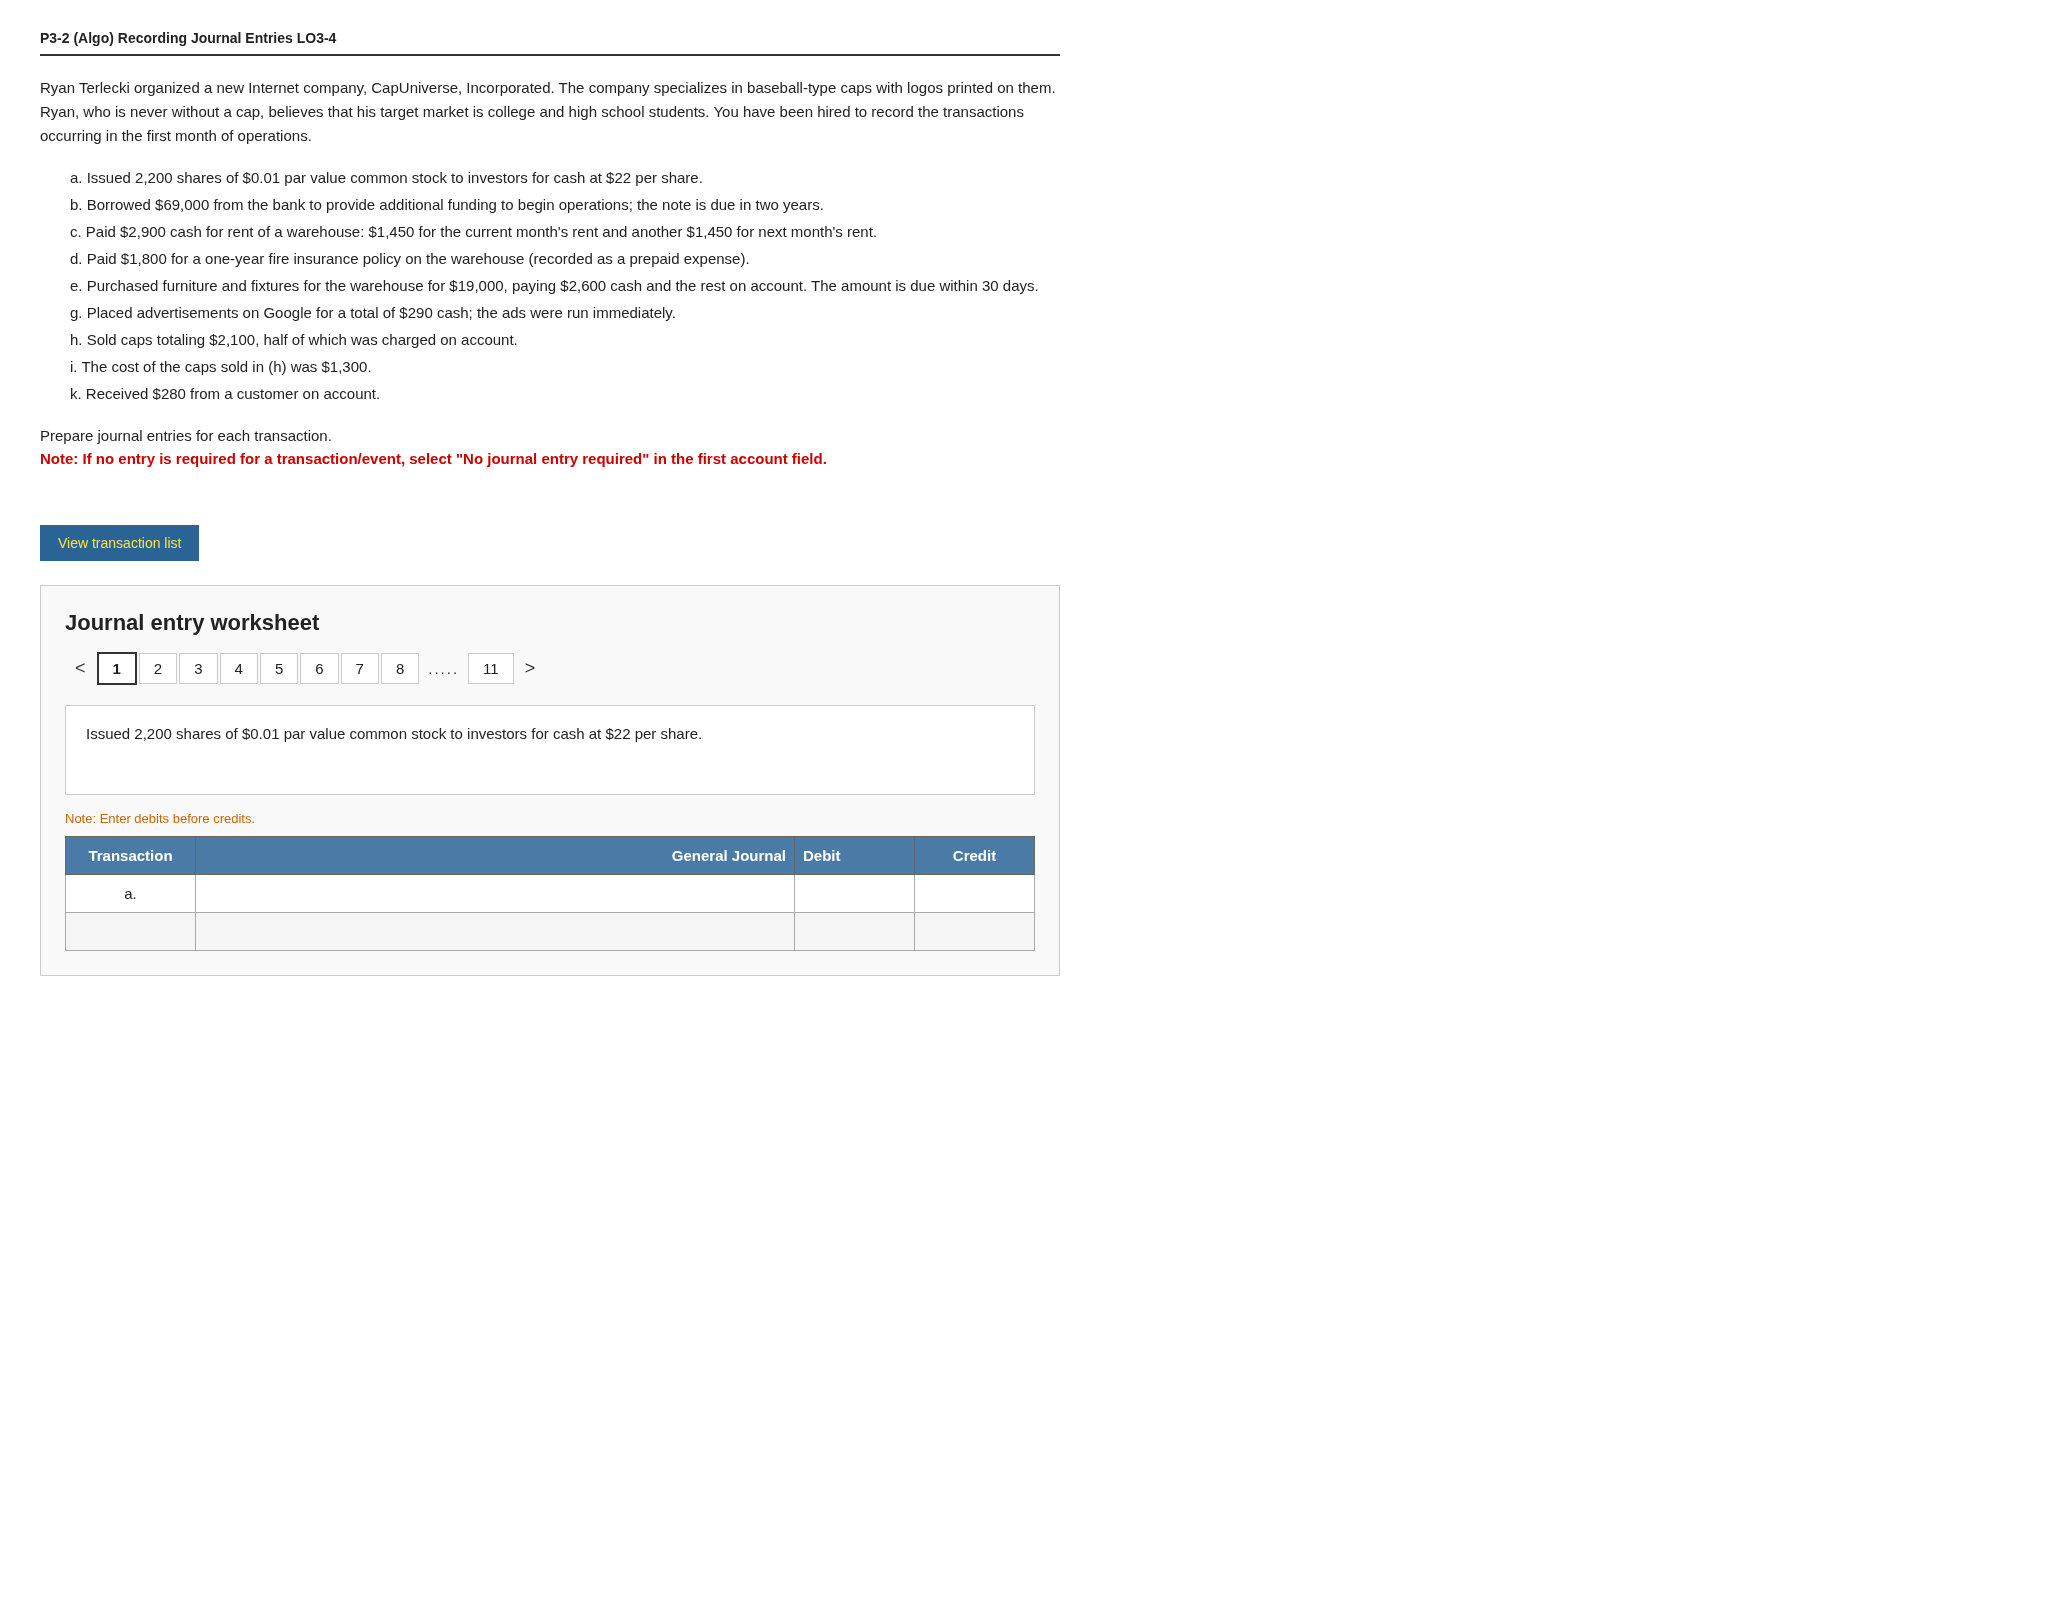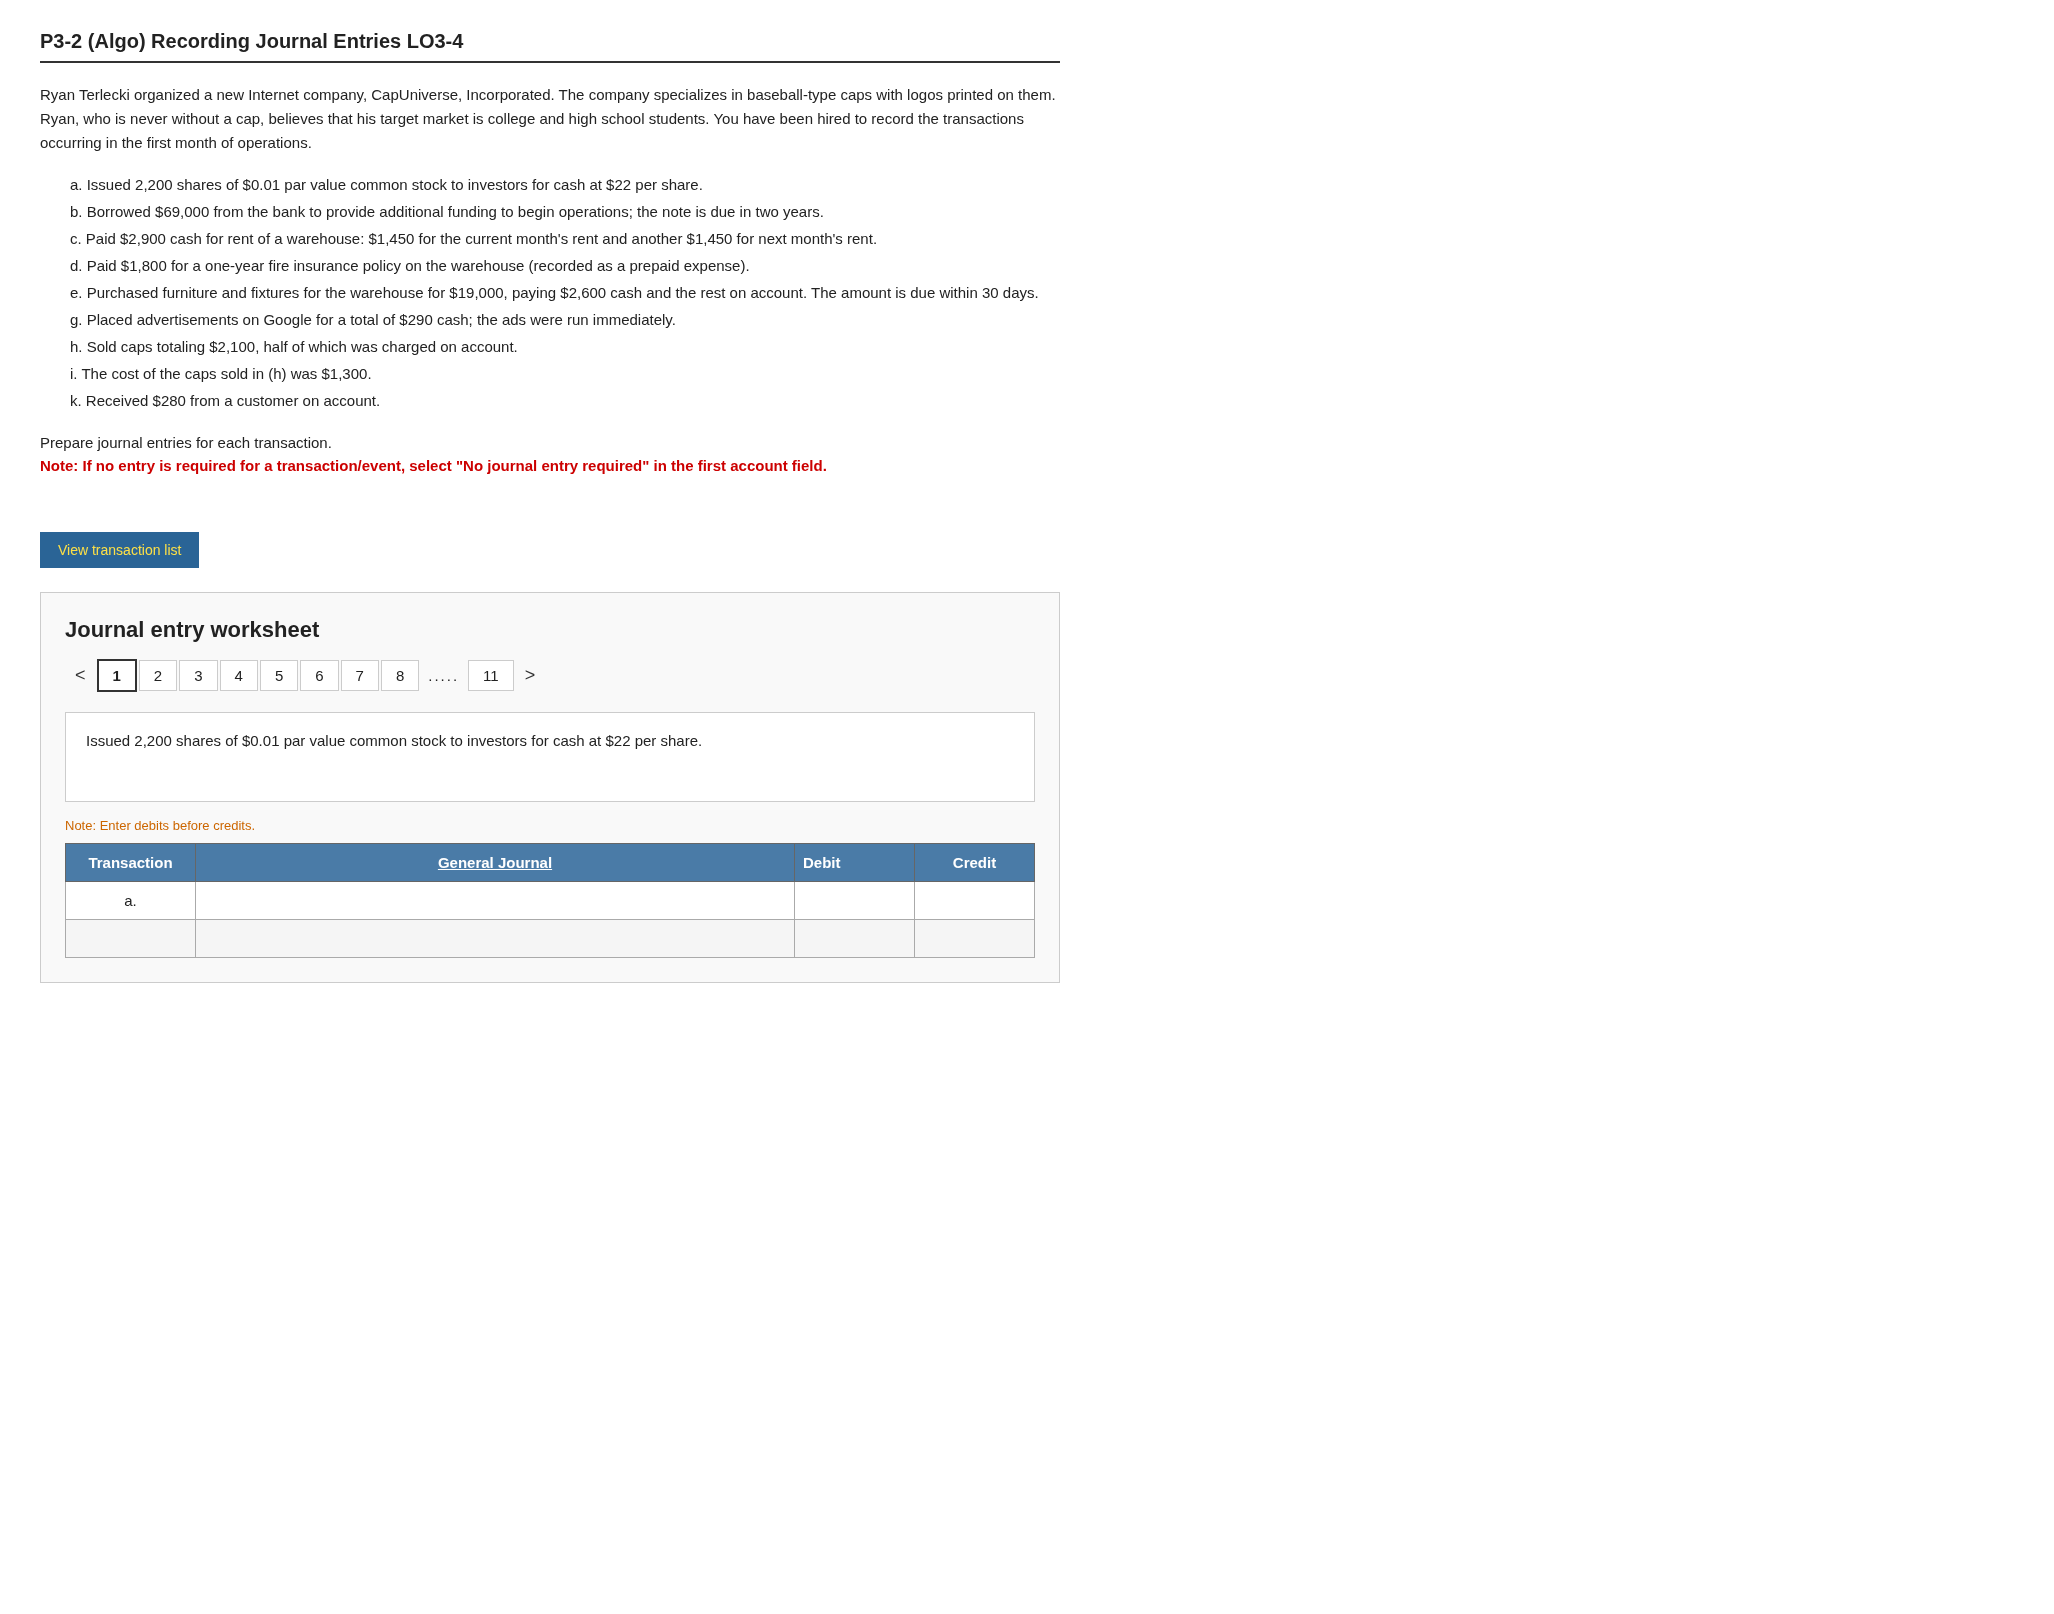--- a/index.html
+++ b/index.html
@@ -11,21 +11,21 @@
     body {
       font-family: Arial, sans-serif;
       font-size: 15px;
       color: #222;
       background: #fff;
       padding: 30px 40px;
       max-width: 1100px;
     }
 
     .page-title {
-      font-size: 20px;
+      font-size: 14px;
       font-weight: bold;
       margin-bottom: 20px;
       border-bottom: 2px solid #333;
       padding-bottom: 8px;
     }
 
     .intro-text {
       margin-bottom: 16px;
       line-height: 1.6;
     }
@@ -149,22 +149,21 @@
       font-size: 15px;
       border: 1px solid #666;
     }
 
     .journal-table th.transaction-col {
       width: 130px;
       text-align: center;
     }
 
     .journal-table th.general-journal-col {
-      text-align: center;
-      text-decoration: underline;
+      text-align: right;
     }
 
     .journal-table th.debit-col {
       width: 120px;
       text-align: left;
     }
 
     .journal-table th.credit-col {
       width: 120px;
       text-align: center;

